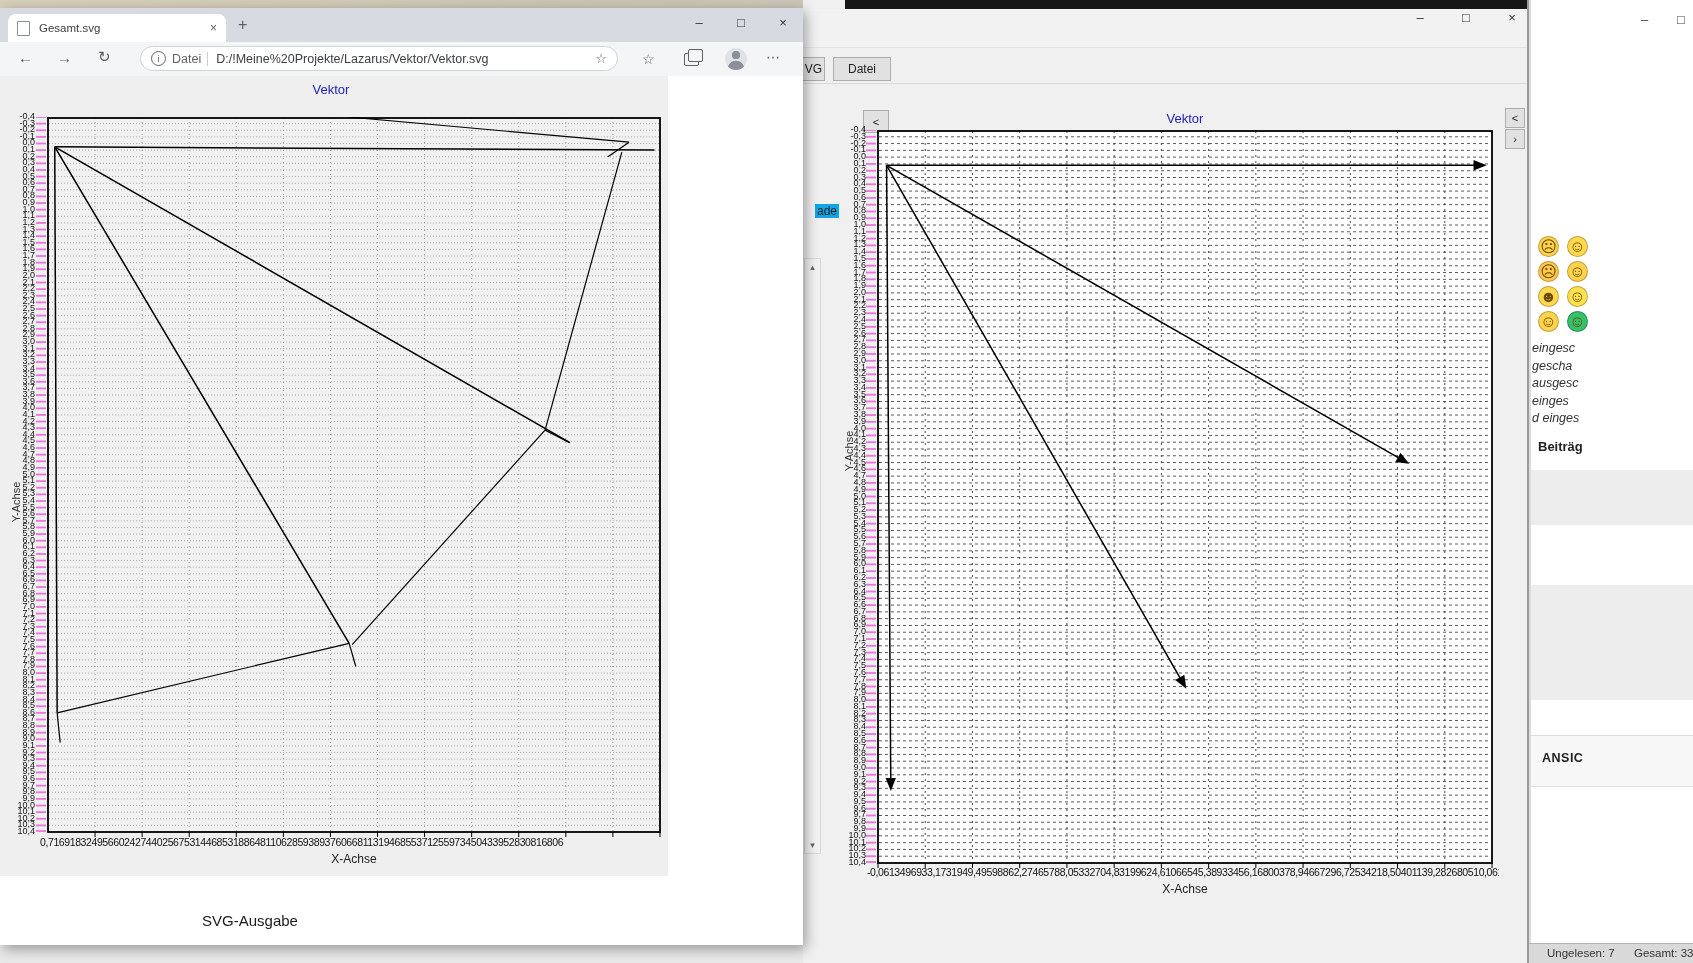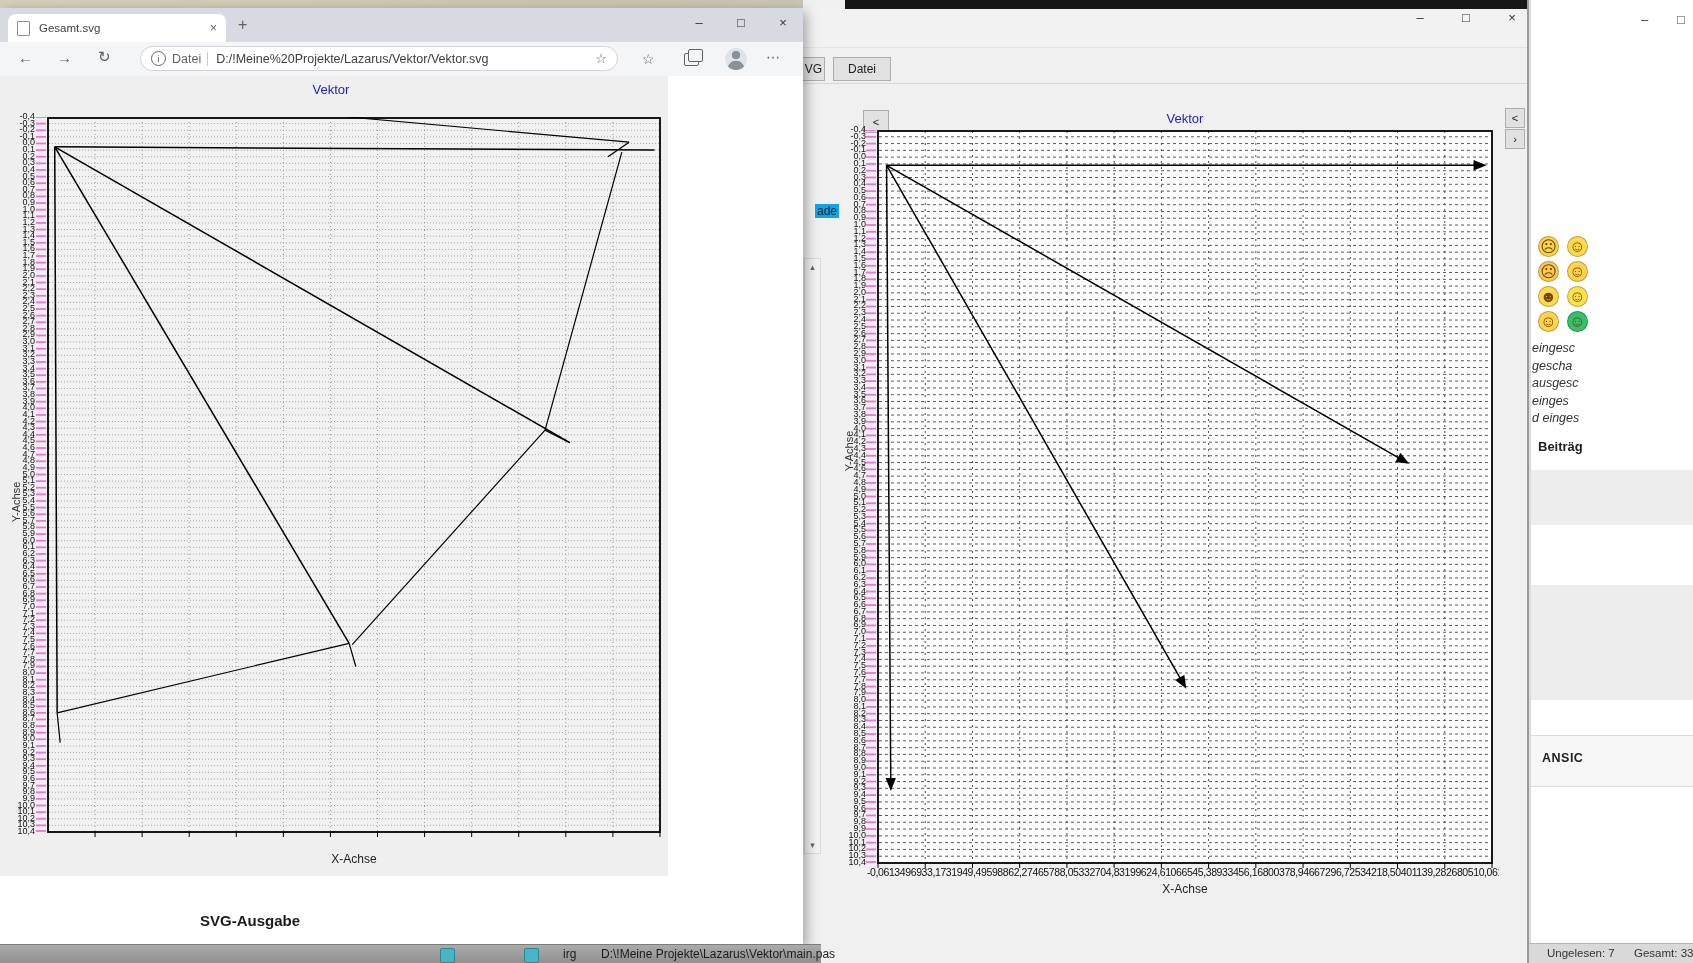--- a/index.html
+++ b/index.html
@@ -81,21 +81,21 @@
         border:1.5px solid #5f6368;border-radius:2px;background:#f4f5f6;}
   #avatar{position:absolute;left:725px;top:6px;width:22px;height:22px;border-radius:50%;
         background:radial-gradient(circle at 50% 32%,#8a9097 0 4px,transparent 4.5px),
                    radial-gradient(circle at 50% 95%,#8a9097 0 8px,transparent 8.5px),#dfe3e8;}
   #e-menu{left:766px;top:7px;font-size:14px;color:#5f6368;letter-spacing:1px;}
   #viewport{position:absolute;left:0;top:68px;right:0;bottom:0;background:#fff;overflow:hidden;}
   #graybg{position:absolute;left:0;top:0;width:668px;height:800px;background:#efefef;}
   
   #c1{left:36px;top:41px;} #c1-ylab{left:12px;top:41px;width:23px;height:715px;}
   #c1yl{left:-4px;top:420px;} #c1x{left:40px;top:760px;width:626px;}
-  #c1xl{left:48px;top:776px;width:612px;} #c1cap{left:150px;top:836px;width:200px;font-weight:bold;}
+  #c1xl{left:48px;top:776px;width:612px;} #c1cap{left:150px;top:836px;width:200px;}
   #c1title{left:48px;top:6px;width:566px;}
   #c2{left:63px;top:130px;} #c2-ylab{left:40px;top:130px;width:23px;height:733px;}
   #c2yl{left:26px;top:445px;} #c2x{left:64px;top:866px;width:632px;}
   #c2xl{left:75px;top:882px;width:614px;} #c2cap{left:75px;top:915px;width:614px;}
   #c2title{left:75px;top:111px;width:614px;}
   
   #taskbar{left:0;top:944px;width:821px;height:19px;z-index:4;border-top:1px solid #7c7c7c;
            background:linear-gradient(#ababab,#8e8e8e);font-size:12px;color:#1c1c1c;}
   .ticon{position:absolute;top:3px;width:13px;height:13px;background:#49b5c4;border:1px solid #2e8795;border-radius:2px;}
   #ti1{left:440px;} #ti2{left:524px;}
@@ -940,25 +940,20 @@
           <div class="ylab" style="top: 663.657px;">9,7</div>
           <div class="ylab" style="top: 670.278px;">9,8</div>
           <div class="ylab" style="top: 676.898px;">9,9</div>
           <div class="ylab" style="top: 683.519px;">10,0</div>
           <div class="ylab" style="top: 690.139px;">10,1</div>
           <div class="ylab" style="top: 696.759px;">10,2</div>
           <div class="ylab" style="top: 703.38px;">10,3</div>
           <div class="ylab" style="top: 710px;">10,4</div>
         </div>
       <div id="c1yl" class="yaxname">Y-Achse</div>
+      <div id="c1x" class="xticks">0,71691832495660242744025675314468531886481106285938937606681131946855371255973450433952830816806</div>
       <div id="c1xl" class="xaxname">X-Achse</div>
       <div id="c1cap" class="caption">SVG-Ausgabe</div>
     </div>
   </section>
 
-  <div id="taskbar" class="abs">
-    <span id="ti1" class="ticon"></span>
-    <span id="ti2" class="ticon"></span>
-    <span id="tb-frag">irg</span>
-    <span id="tb-path">D:\!Meine Projekte\Lazarus\Vektor\main.pas</span>
-  </div>
 
 </div>
 
 </body></html>

